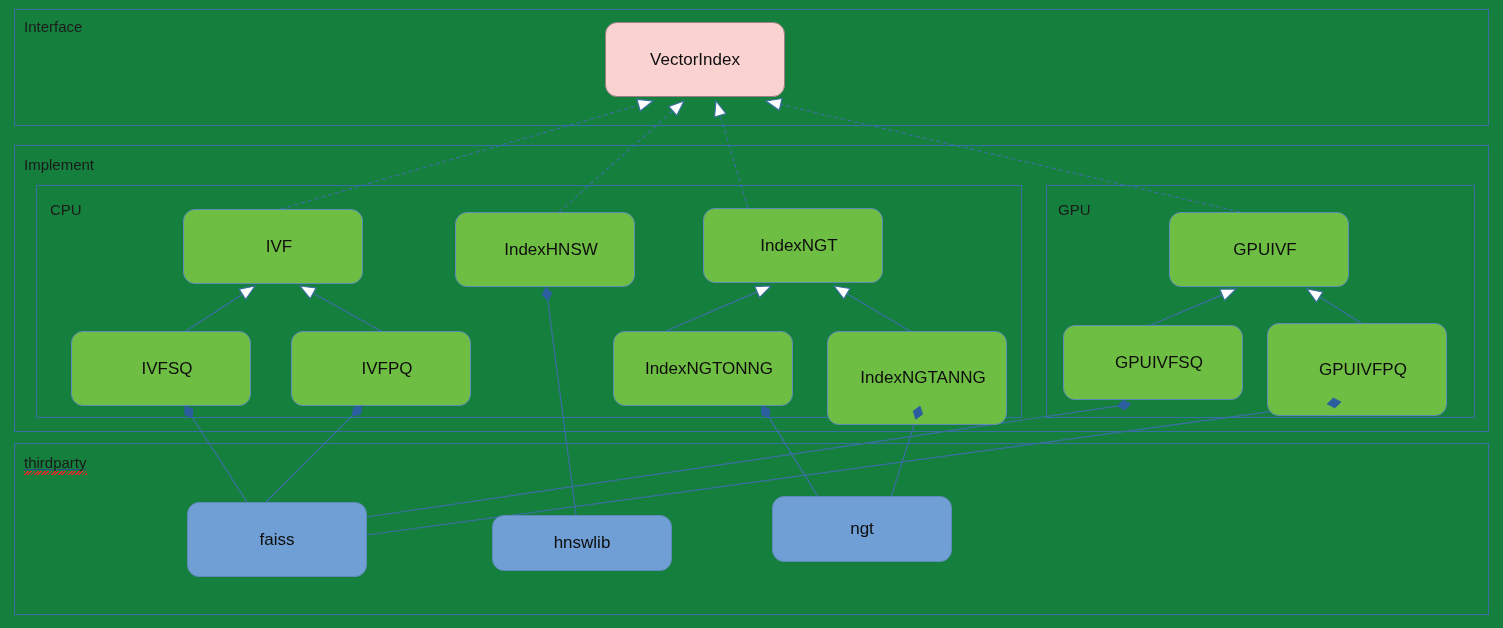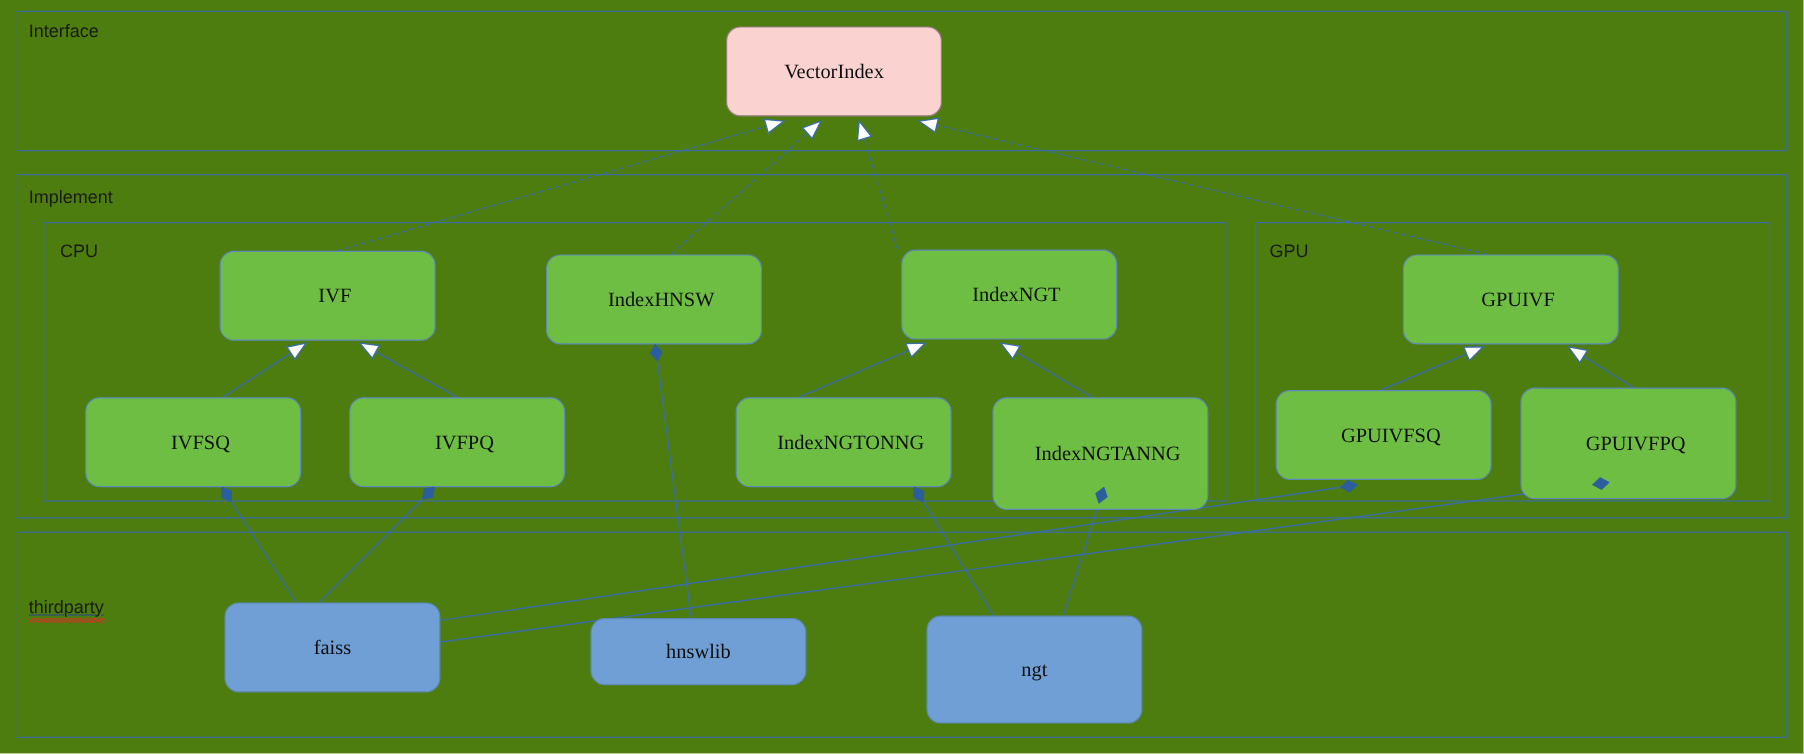--- a/index.html
+++ b/index.html
@@ -4,21 +4,21 @@
 <style>
   html, body {
     margin: 0;
     padding: 0;
     background: #ffffff;
   }
   #canvas {
     position: relative;
     width: 1503px;
     height: 628px;
-    background: #4d7c0f;
+    background: #15803d;
     overflow: hidden;
     font-family: "Liberation Sans", sans-serif;
   }
   
   .group {
     position: absolute;
     box-sizing: border-box;
     border: 1px solid #3b6ea5;
     background: transparent;
   }
@@ -49,21 +49,21 @@
   }
   
   .node {
     position: absolute;
     box-sizing: border-box;
     border: 1px solid #5d8ab8;
     border-radius: 12px;
     display: flex;
     align-items: center;
     justify-content: center;
-    font-family: Liberation Serif, serif;
+    font-family: Liberation Sans, sans-serif;
     font-size: 17px;
     color: #0d0d0d;
     text-align: center;
     z-index: 5;
     user-select: none;
   }
   .node.iface  { background: #fad3d1; border-color: #9a7f86; }
   .node.impl   { background: #6fbe44; padding-left: 12px; }
   .node.third  { background: #6f9fd4; }
 
@@ -93,21 +93,21 @@
   <div id="groups-layer">
       <div class="group" style="left: 14px; top: 9px; width: 1475px; height: 117px; border-color: rgb(59, 110, 165);"></div>
       <div class="group-label" style="left: 24px; top: 19px;">Interface</div>
       <div class="group" style="left: 14px; top: 145px; width: 1475px; height: 287px; border-color: rgb(59, 110, 165);"></div>
       <div class="group-label" style="left: 24px; top: 157px;">Implement</div>
       <div class="group" style="left: 36px; top: 185px; width: 986px; height: 233px; border-color: rgb(59, 110, 165);"></div>
       <div class="group-label" style="left: 50px; top: 202px;">CPU</div>
       <div class="group" style="left: 1046px; top: 185px; width: 429px; height: 233px; border-color: rgb(59, 110, 165);"></div>
       <div class="group-label" style="left: 1058px; top: 202px;">GPU</div>
       <div class="group" style="left: 14px; top: 443px; width: 1475px; height: 172px; border-color: rgb(59, 110, 165);"></div>
-      <div class="group-label misspelled" style="left: 24px; top: 455px; margin-top: 44px;">thirdparty<span class="squiggle"></span></div>
+      <div class="group-label misspelled" style="left: 24px; top: 455px;">thirdparty<span class="squiggle"></span></div>
     </div>
 
   <svg id="edges" xmlns="http://www.w3.org/2000/svg">
       <g>
         <line x1="281" y1="209" x2="638.5948065986956" y2="105.18215292295933" stroke="#3b6ea5" stroke-width="1.1" fill="none" stroke-dasharray="4,3"></line>
       </g>
       <g>
         <line x1="559" y1="212" x2="672.7839110534914" y2="110.95988698449969" stroke="#3b6ea5" stroke-width="1.1" fill="none" stroke-dasharray="4,3"></line>
       </g>
       <g>
@@ -160,21 +160,21 @@
   <div id="nodes-layer">
       <div class="node iface" style="left: 605px; top: 22px; width: 180px; height: 75px;">
         <span>VectorIndex</span>
       </div>
       <div class="node impl" style="left: 183px; top: 209px; width: 180px; height: 75px;">
         <span>IVF</span>
       </div>
       <div class="node impl" style="left: 455px; top: 212px; width: 180px; height: 75px;">
         <span>IndexHNSW</span>
       </div>
-      <div class="node impl" style="left: 703px; top: 208px; width: 180px; height: 75px; margin-left: 48px;">
+      <div class="node impl" style="left: 703px; top: 208px; width: 180px; height: 75px;">
         <span>IndexNGT</span>
       </div>
       <div class="node impl" style="left: 1169px; top: 212px; width: 180px; height: 75px;">
         <span>GPUIVF</span>
       </div>
       <div class="node impl" style="left: 71px; top: 331px; width: 180px; height: 75px;">
         <span>IVFSQ</span>
       </div>
       <div class="node impl" style="left: 291px; top: 331px; width: 180px; height: 75px;">
         <span>IVFPQ</span>
@@ -190,21 +190,21 @@
       </div>
       <div class="node impl" style="left: 1267px; top: 323px; width: 180px; height: 93px;">
         <span>GPUIVFPQ</span>
       </div>
       <div class="node third" style="left: 187px; top: 502px; width: 180px; height: 75px;">
         <span>faiss</span>
       </div>
       <div class="node third" style="left: 492px; top: 515px; width: 180px; height: 56px;">
         <span>hnswlib</span>
       </div>
-      <div class="node third" style="left: 772px; top: 513px; width: 180px; height: 90px;">
+      <div class="node third" style="left: 772px; top: 496px; width: 180px; height: 66px;">
         <span>ngt</span>
       </div>
     </div>
 
   <svg id="edges-top" xmlns="http://www.w3.org/2000/svg">
       <g>
         <polygon points="653,101 640.2676677678794,110.94423028348108 636.9219454295119,99.42007556243759" fill="#ffffff" stroke="#3b6ea5" stroke-width="1.1"></polygon>
       </g>
       <g>
         <polygon points="684,101 676.7678658472912,115.44632256310315 668.7999562596915,106.47345140589623" fill="#ffffff" stroke="#3b6ea5" stroke-width="1.1"></polygon>

